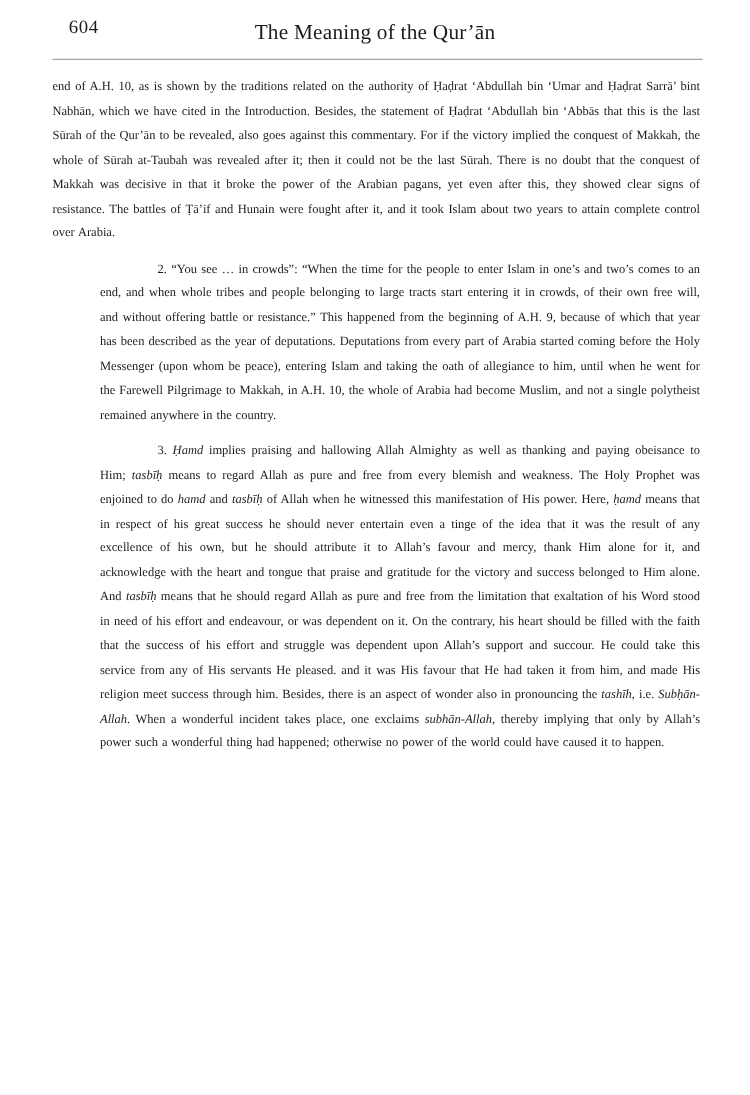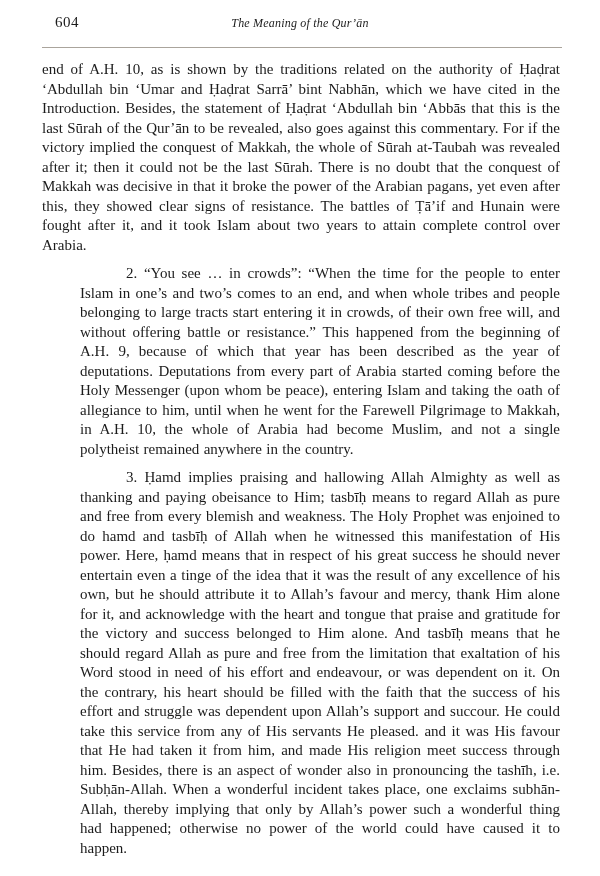--- a/index.html
+++ b/index.html
@@ -26,44 +26,44 @@
   .pagenum {
     position: absolute;
     left: 55px;
     top: 14px;
     font-size: 15px;
     letter-spacing: 0.5px;
   }
   .running-title {
     display: block;
     text-align: center;
-    font-style: italic;
-    font-size: 12px;
+    font-size: 17px;
     letter-spacing: 0.2px;
   }
   .header-rule {
     height: 1px;
     background: #aaa49c;
     margin: 7px 38px 0 42px;
   }
   .body-text {
     margin: 12px 40px 0 42px;
-    font-size: 15px;
+    font-size: 10px;
     line-height: 19.5px;
     text-align: justify;
     word-spacing: 0.6px;
   }
   .body-text p.para {
     margin: 0 0 9px 0;
   }
   .body-text p.para.indent {
     text-indent: 46px;
     margin-left: 38px;
   }
   .it {
+    font-style: italic;
   }
 </style>
 </head>
 <body>
 
 <div class="page">
   <div class="header">
     <span class="pagenum">604</span>
     <span class="running-title">The Meaning of the Qur’ān</span>
   </div>

